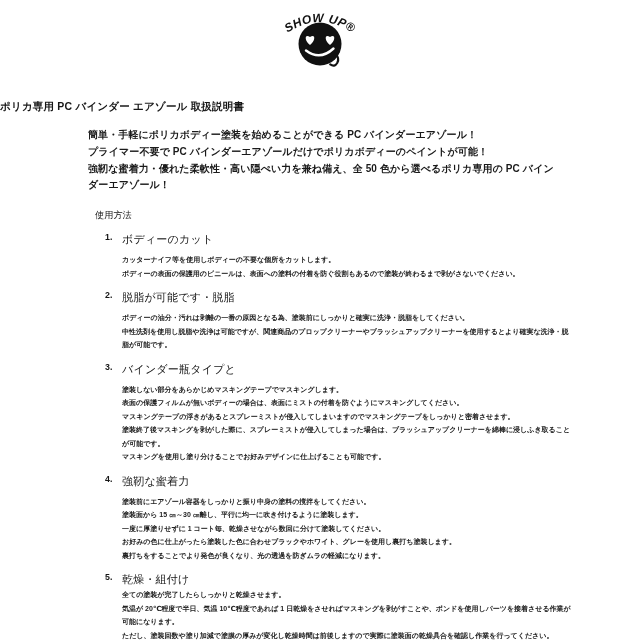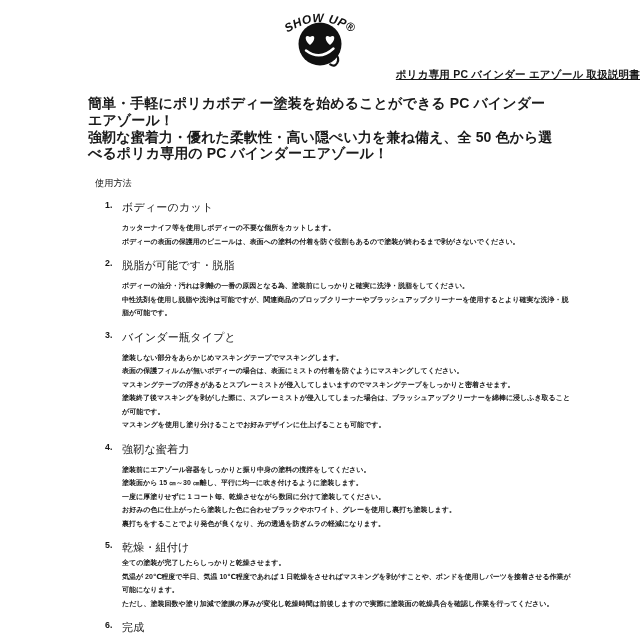--- a/index.html
+++ b/index.html
@@ -10,27 +10,27 @@
     -webkit-font-smoothing:antialiased;
   }
   .page{position:relative;width:640px;height:640px;}
 
   
   .logo-wrap{display:flex;justify-content:center;padding-top:4px;height:64px;}
   .logo-wrap svg{display:block;}
 
   
   .doc-title{
-    text-align:right;margin-top:0;
-    font-size:10.5px;font-weight:700;letter-spacing:.2px;color:#161616;text-decoration:underline;
+    text-align:left;margin-top:32px;
+    font-size:10.5px;font-weight:700;letter-spacing:.2px;color:#161616;
   }
 
   
   .intro{margin:13px 0 0 88px;width:470px;}
-  .intro p{margin:0;font-size:14px;font-weight:700;line-height:16.8px;color:#1a1a1a;letter-spacing:.1px;}
+  .intro p{margin:0;font-size:10px;font-weight:700;line-height:16.8px;color:#1a1a1a;letter-spacing:.1px;}
 
   
   .usage-heading{margin:15px 0 0 95px;font-size:9.2px;font-weight:400;color:#161616;}
 
   
   .sections{margin-top:3px;}
   .section{margin-top:10px;}
   .section-head{display:flex;margin-left:105px;}
   .section-num{width:17px;font-size:8.8px;font-weight:700;color:#161616;}
   .section-title{font-size:11px;font-weight:400;color:#161616;letter-spacing:.2px;}
@@ -62,20 +62,21 @@
 
         <path d="M70 50 q5 4 2.2 9 q-2.6 4.4 -7 1.4" stroke="#111" stroke-width="2.2" fill="none" stroke-linecap="round"></path>
       </g>
     </svg>
   </div>
 
   <div class="doc-title">ポリカ専用 PC バインダー エアゾール 取扱説明書</div>
 
   <div class="intro">
     <p>簡単・手軽にポリカボディー塗装を始めることができる PC バインダーエアゾール！</p>
+    <p>プライマー不要で PC バインダーエアゾールだけでポリカボディーのペイントが可能！</p>
     <p>強靭な蜜着力・優れた柔軟性・高い隠ぺい力を兼ね備え、全 50 色から選べるポリカ専用の PC バインダーエアゾール！</p>
   </div>
 
   <div class="usage-heading">使用方法</div>
 
   <div class="sections">
     <div class="section">
       <div class="section-head">
         <span class="section-num">1.</span>
         <span class="section-title">ボディーのカット</span>

